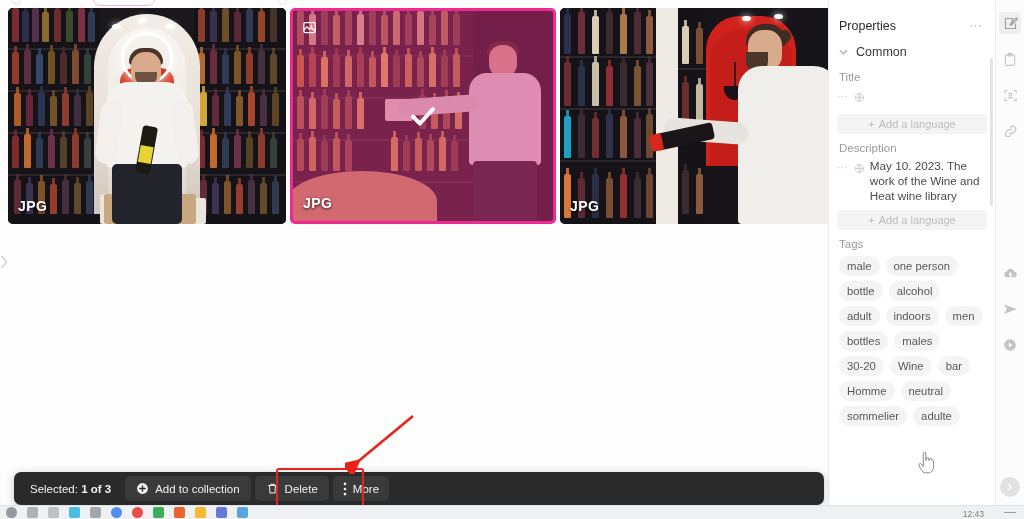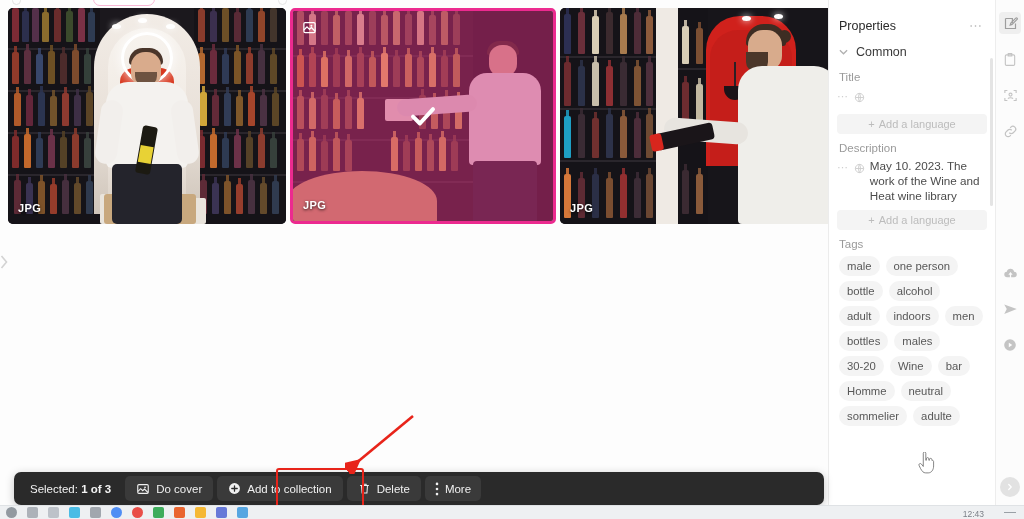--- a/index.html
+++ b/index.html
@@ -176,21 +176,21 @@
   .i3-shirt { position:absolute; left:178px; top:58px; width:100px; height:158px; background:#efeeea; border-radius:24px 24px 4px 4px;}
   .i3-arm { position:absolute; left:104px; top:112px; width:84px; height:22px; background:#e7e4df; border-radius:11px; transform:rotate(4deg);}
   .i3-bottle {
     position:absolute; left:96px; top:120px; width:58px; height:17px;
     background:#1a1519; border-radius:4px; transform:rotate(-12deg);
   }
   .i3-cap { position:absolute; left:-6px; top:0; width:12px; height:17px; background:#d8261d; border-radius:3px;}
 
   .jpg-badge {
     position: absolute; left: 10px; bottom: 10px;
-    color: #fff; font-size: 11px; font-weight: bold;
+    color: #fff; font-size: 14px; font-weight: bold;
     letter-spacing: .4px;
     text-shadow: 0 1px 3px rgba(0,0,0,.8);
     text-align: center;
   }
 
   
   .left-chevron {
     position: absolute; left: 0px; top: 255px;
     width: 8px; height: 14px; color: #d9d9d9;
   }
@@ -715,30 +715,20 @@
     <svg width="10" height="10" viewBox="0 0 24 24" fill="none" stroke="#fff" stroke-width="3" stroke-linecap="round">
       <path d="M9 6l6 6-6 6"></path>
     </svg>
   </div>
 
   <div class="actionbar">
     <span class="sel-count"><span>Selected: </span><b>1 of 3</b></span>
 
 
 
-    <div class="act">
-      <span class="ic">
-        <svg width="14" height="14" viewBox="0 0 24 24" fill="none" stroke="currentColor" stroke-width="1.9">
-          <rect x="3" y="4.5" width="18" height="15" rx="2"></rect>
-          <path d="M3.5 16l4.5-4.5 3.5 3.5 3-3 6 6"></path>
-          <circle cx="15.5" cy="9" r="1.5" fill="currentColor" stroke="none"></circle>
-        </svg>
-      </span>
-      <span>Do cover</span>
-    </div>
 
     <div class="act">
       <span class="ic">
         <svg width="13" height="13" viewBox="0 0 24 24" fill="currentColor">
           <circle cx="12" cy="12" r="10"></circle>
             <path d="M12 7v10M7 12h10" stroke="#2a2a2a" stroke-width="2.4" stroke-linecap="round"></path>
         </svg>
       </span>
       <span>Add to collection</span>
     </div>

